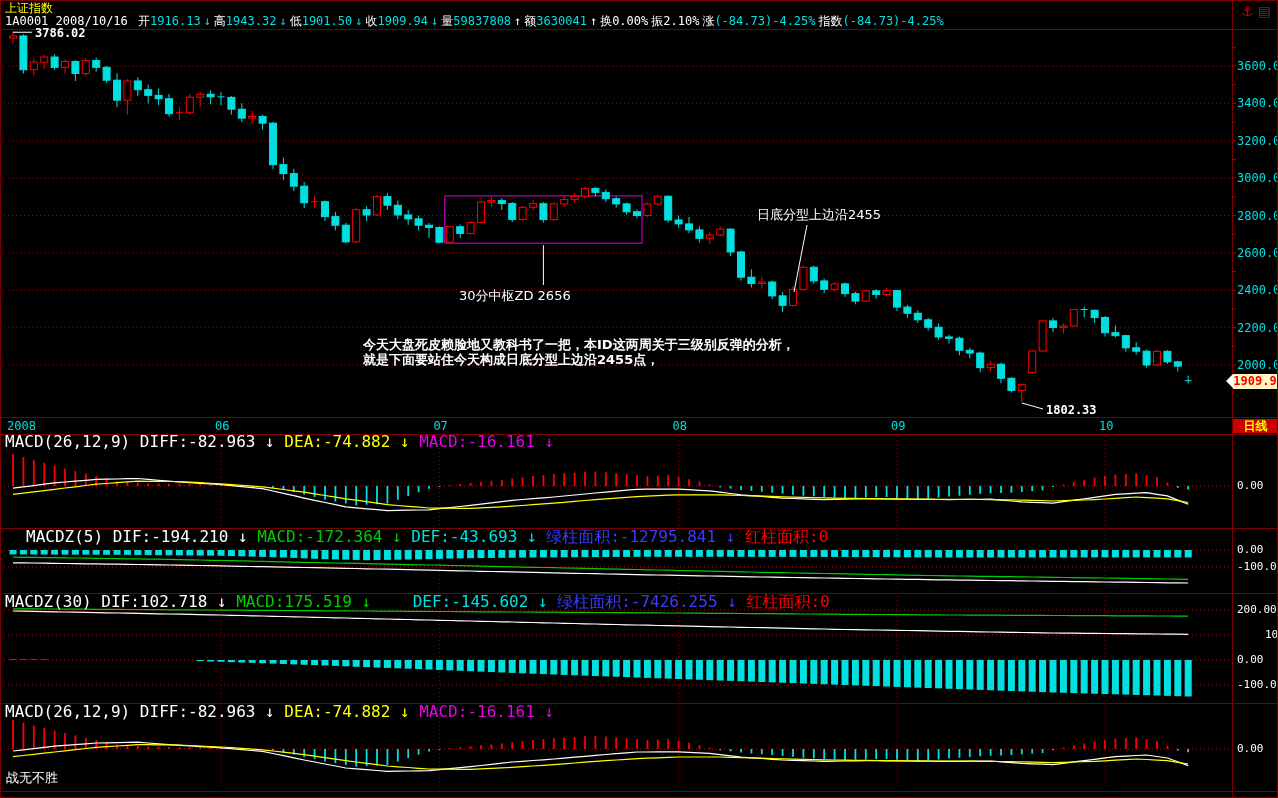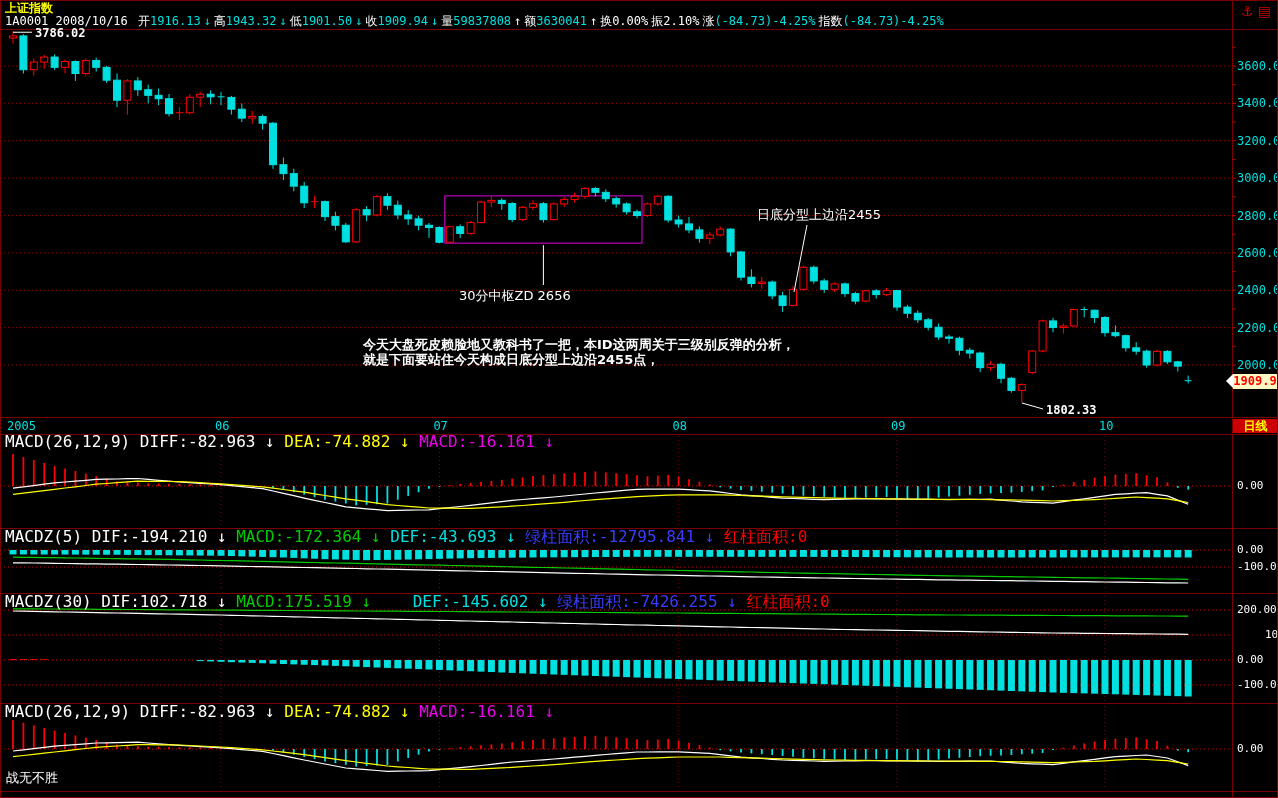--- a/index.html
+++ b/index.html
@@ -1,21 +1,21 @@
 <!DOCTYPE html>
 <html><head>
 <meta charset="utf-8">
 <style>
   html,body{margin:0;padding:0;background:#000;}
   #window{position:relative;width:1278px;height:798px;background:#000;overflow:hidden;
           border:1px solid #7a0000;box-sizing:border-box;
           font-family:"DejaVu Sans",sans-serif;}
   .mono{font-family:"DejaVu Sans Mono",monospace;}
   #titlebar{position:absolute;left:4px;top:0px;height:14px;color:#ffff00;
-            font-size:12px;font-weight:bold;line-height:14px;}
+            font-size:12px;font-weight:normal;line-height:14px;}
   #corner-icons{position:absolute;right:6px;top:2px;color:#cc0000;font-size:14px;line-height:16px;}
   #corner-icons span{margin-left:4px;cursor:pointer;}
   #quotebar{position:absolute;left:4px;top:13px;height:15px;white-space:nowrap;
             font-size:12px;line-height:15px;}
   #quotebar span{margin-right:3px;font-family:"DejaVu Sans Mono",monospace;}
   #quotebar span.cjk{font-family:"DejaVu Sans",sans-serif;margin-right:0;}
   .hline{position:absolute;left:0;width:1278px;height:0;border-top:1px solid #7a0000;}
   #sidebar-line{position:absolute;left:1231px;top:0;width:0;height:798px;border-left:1px solid #7a0000;}
   svg#canvas{position:absolute;left:0;top:0;pointer-events:none;}
   .axis-label{position:absolute;font-family:"DejaVu Sans Mono",monospace;
@@ -820,29 +820,29 @@
   <div id="period-label">日线</div>
 <div class="axis-label" style="left:1236px;top:58.0px;">3600.0</div>
     <div class="axis-label" style="left:1236px;top:95.4px;">3400.0</div>
     <div class="axis-label" style="left:1236px;top:132.8px;">3200.0</div>
     <div class="axis-label" style="left:1236px;top:170.1px;">3000.0</div>
     <div class="axis-label" style="left:1236px;top:207.5px;">2800.0</div>
     <div class="axis-label" style="left:1236px;top:244.9px;">2600.0</div>
     <div class="axis-label" style="left:1236px;top:282.3px;">2400.0</div>
     <div class="axis-label" style="left:1236px;top:319.6px;">2200.0</div>
     <div class="axis-label" style="left:1236px;top:357.0px;">2000.0</div>
-    <div class="xtick" style="left:6.0px;">2005</div>
+    <div class="xtick" style="left:6.0px;">2008</div>
     <div class="xtick" style="left:214.0px;">06</div>
     <div class="xtick" style="left:432.4px;">07</div>
     <div class="xtick" style="left:671.6px;">08</div>
     <div class="xtick" style="left:890.0px;">09</div>
     <div class="xtick" style="left:1098.0px;">10</div>
     <div class="ipanel-header" style="top: 434px;"><span style="color: rgb(255, 255, 255);">MACD(26,12,9)  DIFF:-82.963 ↓  </span><span style="color: rgb(255, 255, 0);">DEA:-74.882 ↓  </span><span style="color: rgb(232, 0, 232);">MACD:-16.161 ↓  </span></div>
     <div class="paxis-label" style="left:1236px;top:478.0px;">0.00</div>
-    <div class="ipanel-header" style="top: 529px;"><span style="color: rgb(255, 255, 255);">MACDZ(5)  DIF:-194.210 ↓  </span><span style="color: rgb(0, 204, 0);">MACD:-172.364 ↓  </span><span style="color: rgb(0, 224, 224);">DEF:-43.693 ↓  </span><span style="color: rgb(60, 60, 255);">绿柱面积:-12795.841 ↓  </span><span style="color: rgb(255, 0, 0);">红柱面积:0  </span></div>
+    <div class="ipanel-header" style="top: 529px; margin-left: 21px;"><span style="color: rgb(255, 255, 255);">MACDZ(5)  DIF:-194.210 ↓  </span><span style="color: rgb(0, 204, 0);">MACD:-172.364 ↓  </span><span style="color: rgb(0, 224, 224);">DEF:-43.693 ↓  </span><span style="color: rgb(60, 60, 255);">绿柱面积:-12795.841 ↓  </span><span style="color: rgb(255, 0, 0);">红柱面积:0  </span></div>
     <div class="paxis-label" style="left:1236px;top:542.0px;">0.00</div>
     <div class="paxis-label" style="left:1236px;top:559.0px;">-100.0</div>
     <div class="ipanel-header" style="top: 594px;"><span style="color: rgb(255, 255, 255);">MACDZ(30)  DIF:102.718 ↓  </span><span style="color: rgb(0, 204, 0);">MACD:175.519 ↓  </span><span style="color: rgb(0, 224, 224); padding-left: 32px;">DEF:-145.602 ↓  </span><span style="color: rgb(60, 60, 255);">绿柱面积:-7426.255 ↓  </span><span style="color: rgb(255, 0, 0);">红柱面积:0  </span></div>
     <div class="paxis-label" style="left:1236px;top:602.0px;">200.00</div>
     <div class="paxis-label" style="left:1236px;top:627.0px;margin-left:28px;">100.00</div>
     <div class="paxis-label" style="left:1236px;top:652.0px;">0.00</div>
     <div class="paxis-label" style="left:1236px;top:677.0px;">-100.0</div>
     <div class="ipanel-header" style="top: 704px;"><span style="color: rgb(255, 255, 255);">MACD(26,12,9)  DIFF:-82.963 ↓  </span><span style="color: rgb(255, 255, 0);">DEA:-74.882 ↓  </span><span style="color: rgb(232, 0, 232);">MACD:-16.161 ↓  </span></div>
     <div class="paxis-label" style="left:1236px;top:741.0px;">0.00</div>
   </div>

